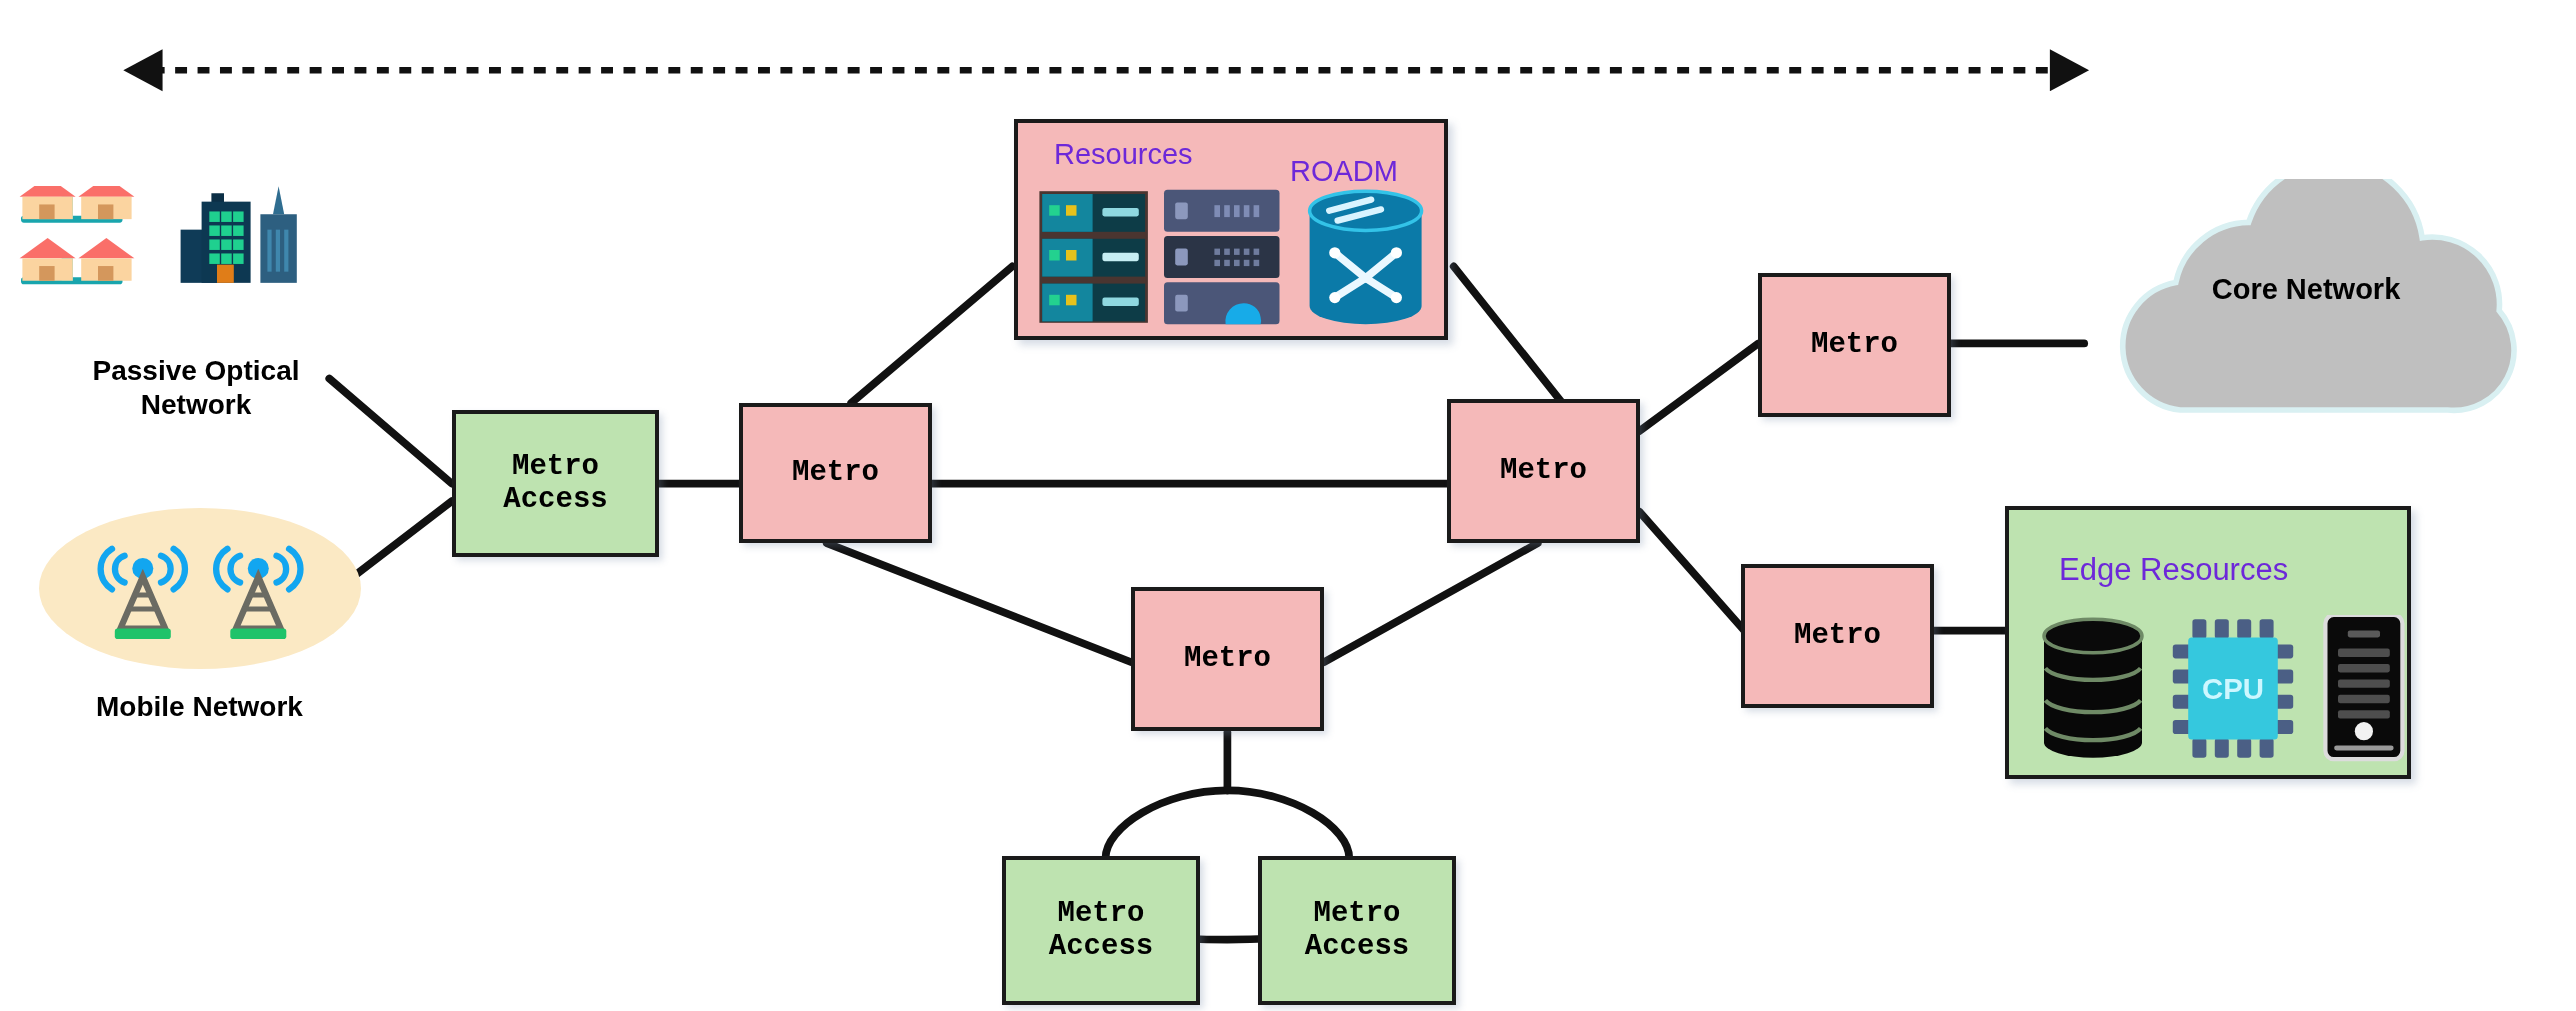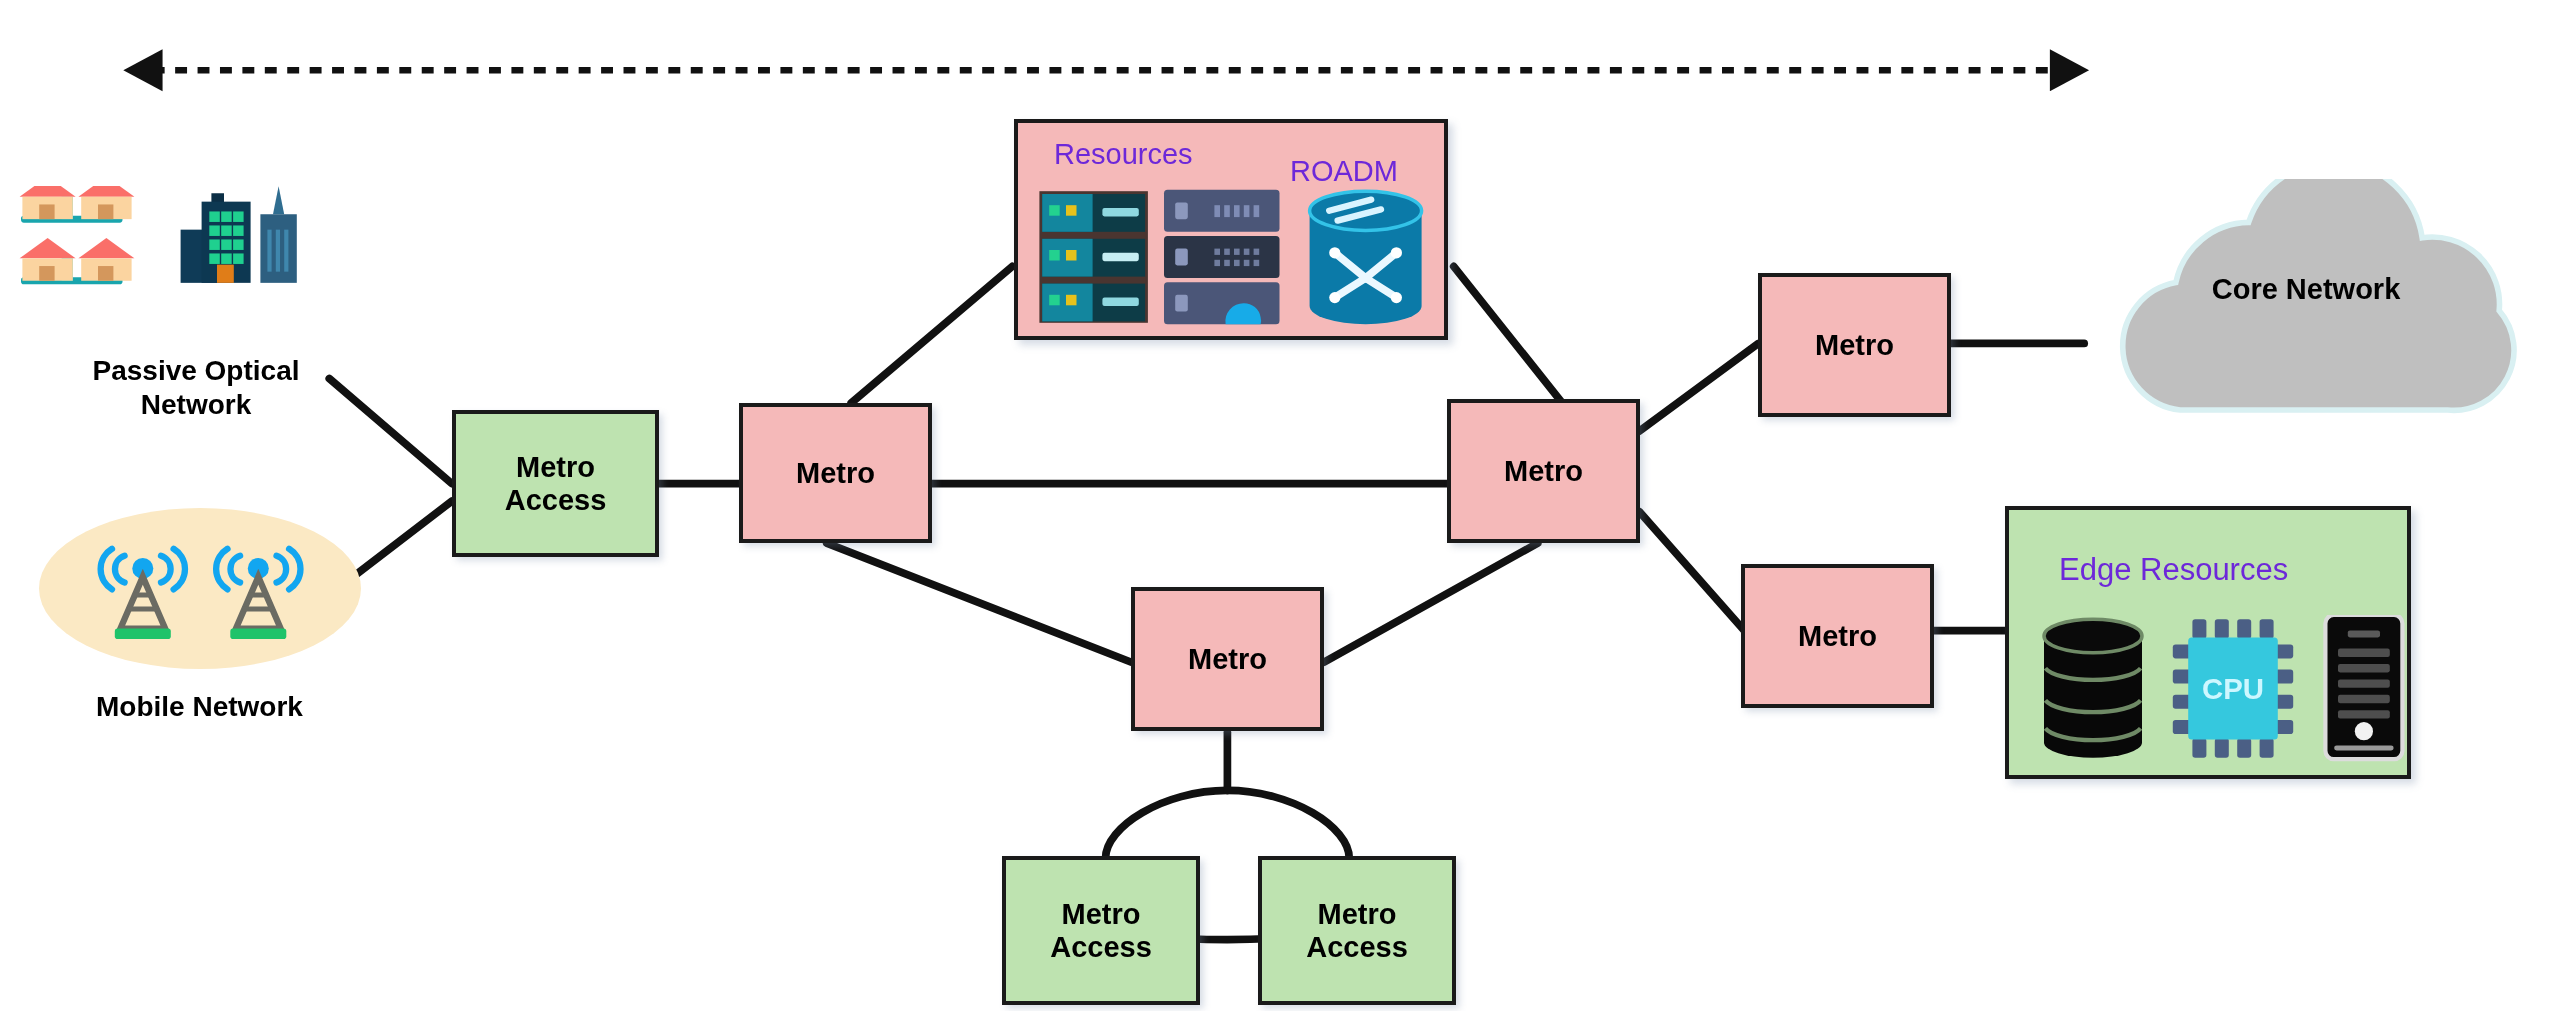--- a/index.html
+++ b/index.html
@@ -5,21 +5,21 @@
   html,body{margin:0;padding:0;background:#fff;}
   body{font-family:"Liberation Sans",sans-serif;}
   #stage{position:relative;width:2576px;height:1012px;background:#ffffff;overflow:hidden;}
   #wires{position:absolute;left:0;top:0;width:2576px;height:1012px;}
   .node{position:absolute;box-sizing:border-box;border:4.2px solid #1a1a1a;
         display:flex;flex-direction:column;align-items:center;justify-content:center;
         font-weight:bold;color:#000;line-height:1.12;text-align:center;
         box-shadow:4.2px 4.2px 7px rgba(120,140,170,.30);}
   .metro{background:#f5b9b9;}
   .access{background:#bee3b0;}
-  .node span{display:block;}
+  .node span{display:block;font-family:Liberation Mono, monospace;}
   .lbl{position:absolute;font-weight:bold;color:#000;text-align:center;line-height:1.2;}
   .panel{position:absolute;box-sizing:border-box;border:4.2px solid #1a1a1a;
          box-shadow:4.9px 4.9px 7.7px rgba(120,140,170,.30);}
   .panel .ptitle{position:absolute;font-weight:normal;color:#6d28d9;white-space:nowrap;}
   .cloud{position:absolute;}
   .ellipse{position:absolute;background:#fbe9c4;border-radius:50%;}
 </style>
 </head>
 <body>
 

